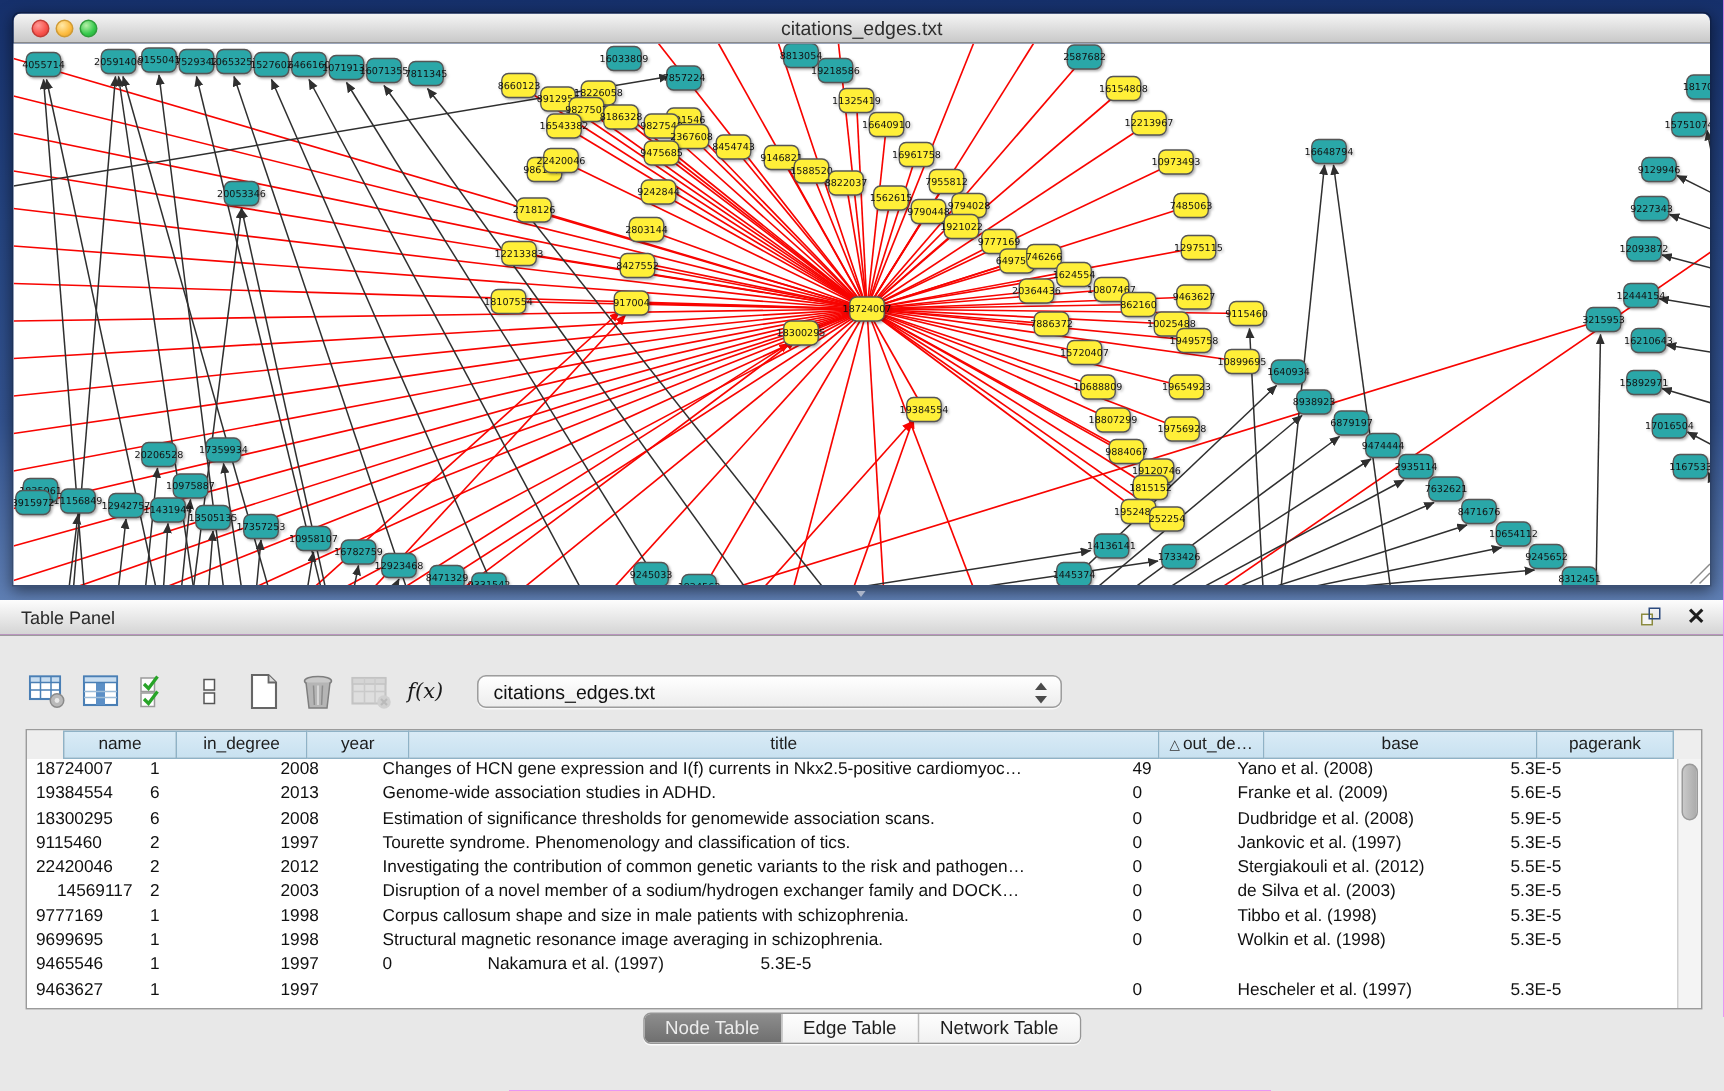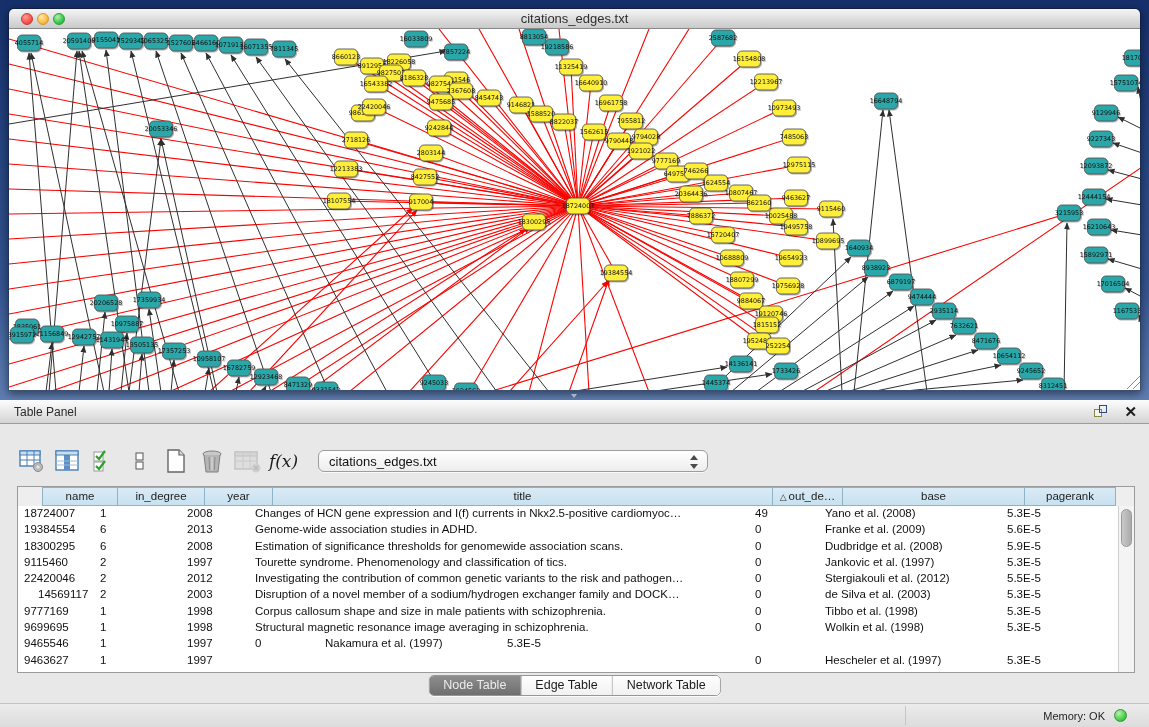--- a/index.html
+++ b/index.html
@@ -32,21 +32,21 @@
     position:relative; }
   .panel-title { position:absolute; left:14px; top:5px; font-size:12px; color:#2a2a2a; }
   .float-icon { position:absolute; right:40px; top:5px; width:15px; height:14px; cursor:default; }
   .float-icon .sq1 { position:absolute; left:0; top:4px; width:8px; height:8px; border:1.4px solid #8a8a3f; background:#f4f4f4; }
   .float-icon .sq2 { position:absolute; left:5px; top:0; width:8px; height:8px; border:1.4px solid #2c4a7e; background:transparent; }
   .close-icon { position:absolute; right:12px; top:3px; font-size:15px; font-weight:bold; color:#1c1c1c; line-height:17px; }
   .panel-body { position:relative; height:303px; background:#e8e8e8; }
 
   .toolbar { position:absolute; left:18px; top:22px; height:30px; display:flex; align-items:center; gap:9px; }
   .tb-icon { width:27px; height:27px; display:flex; align-items:center; justify-content:center; }
-  .fx { font-family:"DejaVu Serif", serif; font-style:italic; font-size:17px; color:#1a1a1a; }
+  .fx { font-family:"DejaVu Serif", serif; font-style:italic; font-size:14px; color:#1a1a1a; }
   .dropdown { margin-left:12px; width:390px; height:22px; background:linear-gradient(#ffffff,#ededed);
     border:1px solid #9d9d9d; border-radius:6px; font-size:13px; color:#111; display:flex; align-items:center;
     padding:0 8px 0 10px; position:relative; box-shadow:0 1px 0 rgba(255,255,255,.7); }
   .dd-arrows { position:absolute; right:9px; top:3px; width:9px; height:16px; }
   .dd-arrows:before { content:""; position:absolute; left:1px; top:1px; border-left:4px solid transparent;
     border-right:4px solid transparent; border-bottom:5px solid #4a4a4a; }
   .dd-arrows:after { content:""; position:absolute; left:1px; bottom:1px; border-left:4px solid transparent;
     border-right:4px solid transparent; border-top:5px solid #4a4a4a; }
 
   .table-wrap { position:absolute; left:17px; top:62px; width:1118px; height:187px; background:#fff;
@@ -931,18 +931,13 @@
       </div>
 
       <div class="tabs" id="tabs">
           <div class="tab active">Node Table</div>
           <div class="tab">Edge Table</div>
           <div class="tab">Network Table</div>
         </div>
     </div>
   </div>
 
-  <div class="status-bar">
-    <span class="status-divider"></span>
-    <span class="mem">Memory: OK</span>
-    <span class="mem-dot"></span>
-  </div>
 </div>
 
 </body></html>

